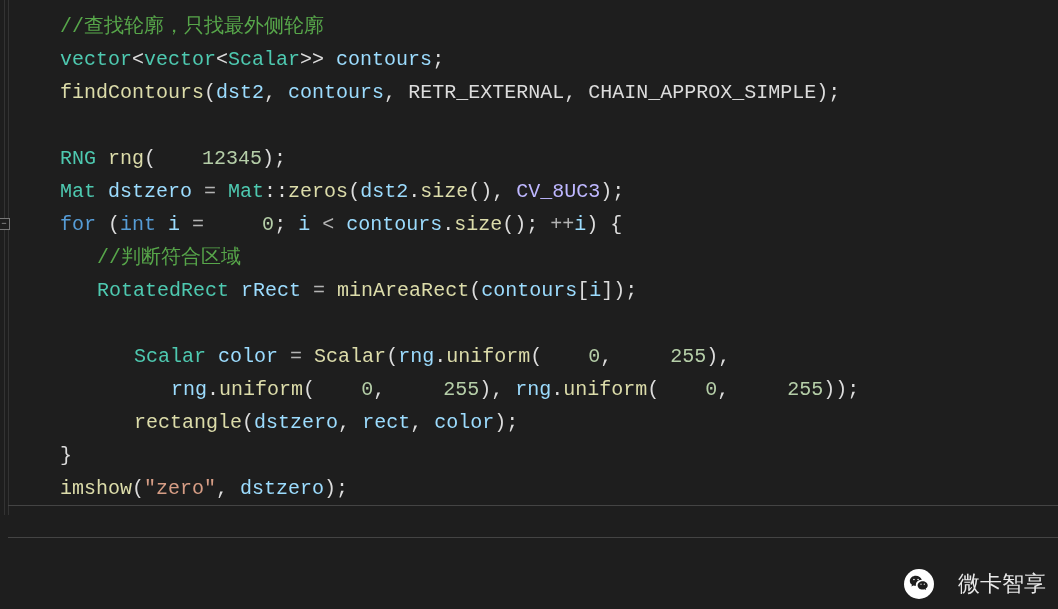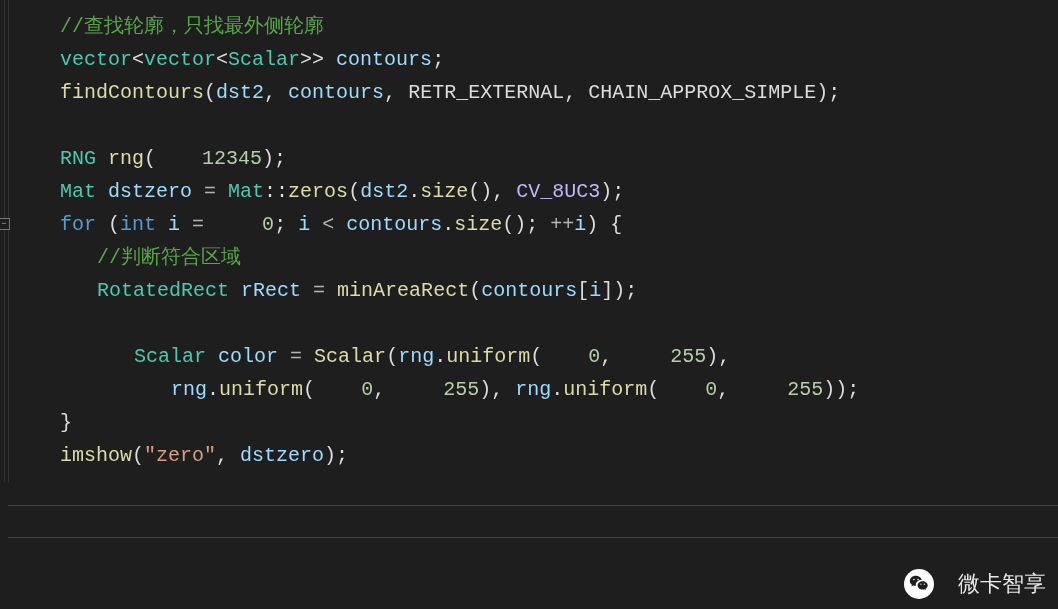--- a/index.html
+++ b/index.html
@@ -128,20 +128,21 @@
 
   <div class="line">    <span class="indent-guide"></span>   <span class="c-type">RotatedRect</span><span class="c-punc"> </span><span class="c-var">rRect</span><span class="c-op"> = </span><span class="c-func">minAreaRect</span><span class="c-punc">(</span><span class="c-var">contours</span><span class="c-punc">[</span><span class="c-var">i</span><span class="c-punc">]);</span></div>
 
 
   <div class="line">    <span class="indent-guide"></span></div>
 
   <div class="line">    <span class="indent-guide"></span>   <span class="indent-guide"></span>   <span class="c-type">Scalar</span><span class="c-punc"> </span><span class="c-var">color</span><span class="c-op"> = </span><span class="c-func">Scalar</span><span class="c-punc">(</span><span class="c-var">rng</span><span class="c-punc">.</span><span class="c-func">uniform</span><span class="c-punc">(</span><span class="c-num">0</span><span class="c-punc">, </span><span class="c-num">255</span><span class="c-punc">),</span></div>
 
   <div class="line">    <span class="indent-guide"></span>   <span class="indent-guide"></span>   <span class="indent-guide"></span>   <span class="c-var">rng</span><span class="c-punc">.</span><span class="c-func">uniform</span><span class="c-punc">(</span><span class="c-num">0</span><span class="c-punc">, </span><span class="c-num">255</span><span class="c-punc">), </span><span class="c-var">rng</span><span class="c-punc">.</span><span class="c-func">uniform</span><span class="c-punc">(</span><span class="c-num">0</span><span class="c-punc">, </span><span class="c-num">255</span><span class="c-punc">));</span></div>
 
+  <div class="line">    <span class="indent-guide"></span>   <span class="indent-guide"></span>   <span class="c-func">rectangle</span><span class="c-punc">(</span><span class="c-var">dstzero</span><span class="c-punc">, </span><span class="c-var">rect</span><span class="c-punc">, </span><span class="c-var">color</span><span class="c-punc">);</span></div>
 
   <div class="line">    <span class="c-punc">}</span></div>
 
   <div class="line">    <span class="c-func">imshow</span><span class="c-punc">(</span><span class="c-str">"zero"</span><span class="c-punc">, </span><span class="c-var">dstzero</span><span class="c-punc">);</span></div>
 
 </div>
 
 <div class="watermark">
   <span class="wm-icon">
     <svg viewBox="0 0 24 24" fill="#1e1e1e">

